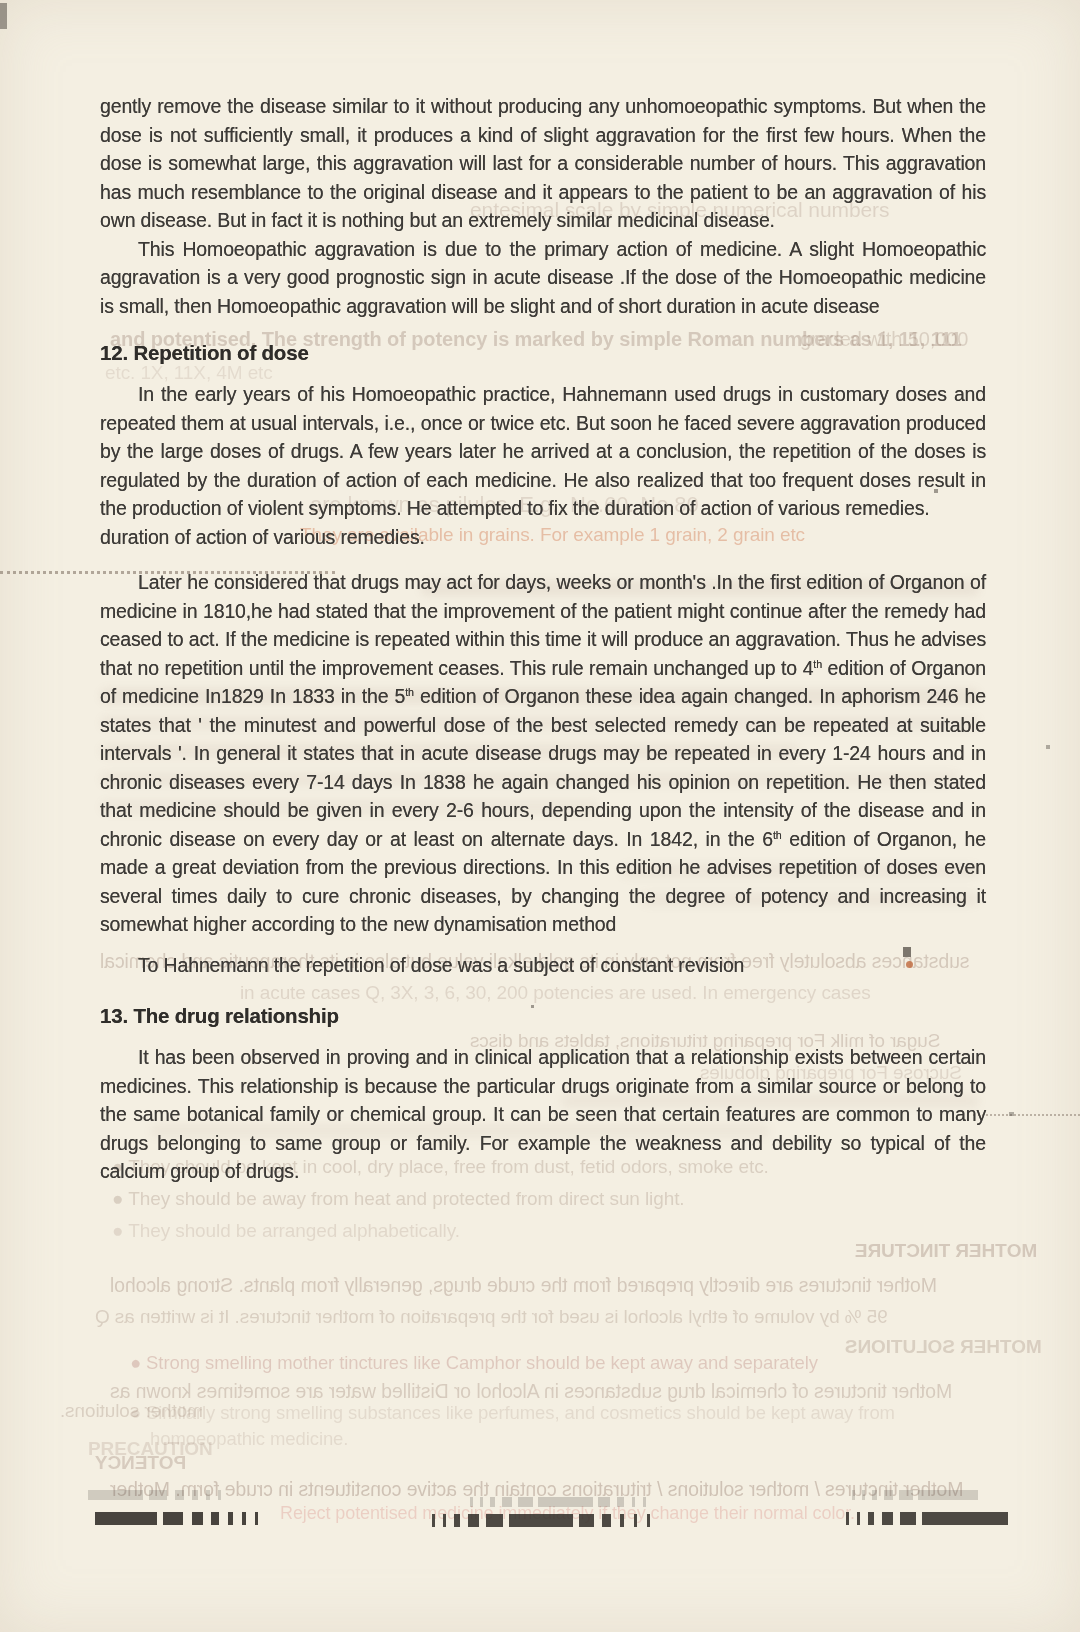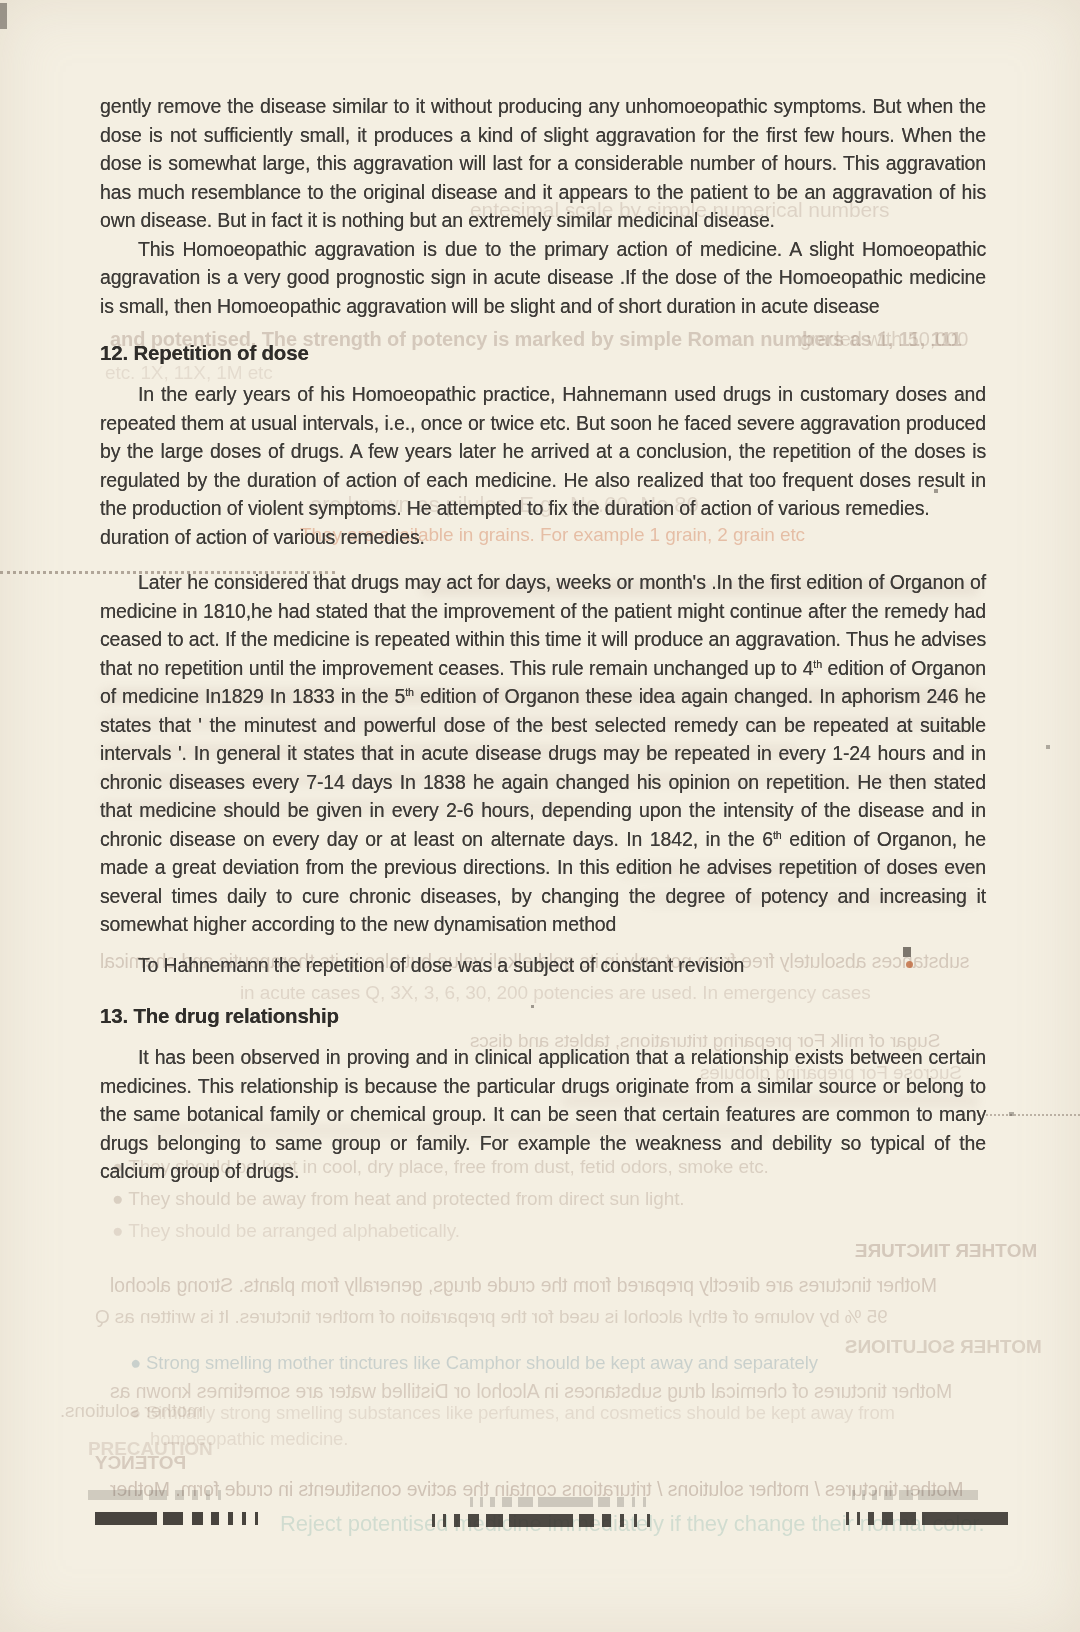--- a/index.html
+++ b/index.html
@@ -65,43 +65,43 @@
 </style>
 </head>
 <body>
 
 <div class="page">
 
   <div class="ghost-layer">
       <div class="ghost" style="left: 470px; top: 198px; font-size: 21px; opacity: 0.22; color: rgb(141, 113, 99);">entesimal scale by simple numerical numbers</div>
       <div class="ghost" style="left: 800px; top: 300px; font-size: 20px; opacity: 0.25; color: rgb(141, 113, 99); margin-top: 28px;">graded with 50,000</div>
       <div class="ghost bold" style="left: 110px; top: 328px; font-size: 20px; opacity: 0.3; color: rgb(141, 113, 99);">and potentised. The strength of potency is marked by simple Roman numbers as 1, 11, 111</div>
-      <div class="ghost" style="left: 105px; top: 362px; font-size: 19px; opacity: 0.15; color: rgb(141, 113, 99);">etc. 1X, 11X, 1M etc</div>
+      <div class="ghost" style="left: 105px; top: 362px; font-size: 19px; opacity: 0.15; color: rgb(141, 113, 99);">etc. 1X, 11X, 4M etc</div>
       <div class="ghost" style="left: 310px; top: 492px; font-size: 22px; opacity: 0.2; color: rgb(141, 113, 99);">are known as pilules. E.g., No.60. No.80</div>
       <div class="ghost" style="left: 300px; top: 524px; font-size: 19px; opacity: 0.28; color: #c2410c;">They are available in grains. For example 1 grain, 2 grain etc</div>
       <div class="ghost mirrored" style="left: 100px; top: 950px; font-size: 19.5px; opacity: 0.3; color: rgb(141, 113, 99);">substances absolutely free from not only in its gold alkali value but also in its therapeutic and chemical</div>
       <div class="ghost" style="left: 240px; top: 982px; font-size: 19px; opacity: 0.2; color: rgb(141, 113, 99);">in acute cases Q, 3X, 3, 6, 30, 200 potencies are used. In emergency cases</div>
       <div class="ghost mirrored" style="left: 470px; top: 1030px; font-size: 19px; opacity: 0.28; color: rgb(141, 113, 99);">Sugar of milk      For preparing triturations, tablets and discs</div>
       <div class="ghost mirrored" style="left: 700px; top: 1062px; font-size: 19px; opacity: 0.2; color: rgb(141, 113, 99);">Sucrose      For preparing globules</div>
       <div class="ghost" style="left: 112px; top: 1156px; font-size: 19px; opacity: 0.25; color: rgb(141, 113, 99);">●   They should be kept in cool, dry place, free from dust, fetid odors, smoke etc.</div>
       <div class="ghost" style="left: 112px; top: 1188px; font-size: 19px; opacity: 0.25; color: rgb(141, 113, 99);">●   They should be away from heat and protected from direct sun light.</div>
       <div class="ghost" style="left: 112px; top: 1220px; font-size: 19px; opacity: 0.18; color: rgb(141, 113, 99);">●   They should be arranged alphabetically.</div>
       <div class="ghost mirrored bold" style="left: 855px; top: 1240px; font-size: 19px; opacity: 0.3; color: rgb(141, 113, 99);">MOTHER TINCTURE</div>
       <div class="ghost mirrored" style="left: 110px; top: 1274px; font-size: 19.5px; opacity: 0.3; color: rgb(141, 113, 99);">Mother tinctures are directly prepared from the crude drugs, generally from plants. Strong alcohol</div>
       <div class="ghost mirrored" style="left: 95px; top: 1306px; font-size: 19px; opacity: 0.25; color: rgb(141, 113, 99);">95 % by volume of ethyl alcohol is used for the preparation of mother tinctures. It is written as Q</div>
       <div class="ghost mirrored bold" style="left: 845px; top: 1336px; font-size: 19px; opacity: 0.25; color: rgb(141, 113, 99);">MOTHER SOLUTIONS</div>
-      <div class="ghost" style="left: 130px; top: 1352px; font-size: 18.5px; opacity: 0.18; color: #0c4a6e;">●   Strong smelling mother tinctures like Camphor should be kept away and separately</div>
+      <div class="ghost" style="left: 130px; top: 1352px; font-size: 18.5px; opacity: 0.18; color: #7f1d1d;">●   Strong smelling mother tinctures like Camphor should be kept away and separately</div>
       <div class="ghost mirrored" style="left: 110px; top: 1380px; font-size: 19.5px; opacity: 0.28; color: rgb(141, 113, 99);">Mother tinctures of chemical drug substances in Alcohol or Distilled water are sometimes known as</div>
       <div class="ghost" style="left: 130px; top: 1402px; font-size: 18.5px; opacity: 0.16; color: rgb(141, 113, 99);">●   Similarly strong smelling substances like perfumes, and cosmetics should be kept away from</div>
       <div class="ghost mirrored" style="left: 60px; top: 1400px; font-size: 19px; opacity: 0.25; color: rgb(141, 113, 99);">mother solutions.</div>
       <div class="ghost" style="left: 150px; top: 1428px; font-size: 18.5px; opacity: 0.16; color: rgb(141, 113, 99);">homoeopathic medicine.</div>
       <div class="ghost bold" style="left: 88px; top: 1438px; font-size: 19px; opacity: 0.18; color: rgb(141, 113, 99);">PRECAUTION</div>
       <div class="ghost mirrored bold" style="left: 95px; top: 1452px; font-size: 19px; opacity: 0.28; color: rgb(141, 113, 99);">POTENCY</div>
       <div class="ghost mirrored" style="left: 110px; top: 1478px; font-size: 19.5px; opacity: 0.35; color: rgb(141, 113, 99);">Mother tinctures / mother solutions / triturations contain the active constituents in crude form. Mother</div>
-      <div class="ghost" style="left: 280px; top: 1503px; font-size: 22px; opacity: 0.15; color: #0f766e; margin-top: 8px;">Reject potentised medicine immediately if they change their normal color.</div>
+      <div class="ghost" style="left: 280px; top: 1503px; font-size: 18px; opacity: 0.15; color: #b91c1c;">Reject potentised medicine immediately if they change their normal color.</div>
       <div class="smudge" style="left: 420px; top: 580px; width: 560px; height: 16px; opacity: 0.1;"></div>
       <div class="smudge" style="left: 100px; top: 688px; width: 880px; height: 16px; opacity: 0.1;"></div>
       <div class="smudge" style="left: 100px; top: 716px; width: 880px; height: 14px; opacity: 0.08;"></div>
       <div class="smudge" style="left: 100px; top: 744px; width: 700px; height: 14px; opacity: 0.09;"></div>
       <div class="smudge" style="left: 100px; top: 772px; width: 860px; height: 14px; opacity: 0.08;"></div>
       <div class="smudge" style="left: 100px; top: 800px; width: 500px; height: 14px; opacity: 0.07;"></div>
       <div class="smudge" style="left: 620px; top: 864px; width: 360px; height: 14px; opacity: 0.08;"></div>
       <div class="smudge" style="left: 640px; top: 892px; width: 340px; height: 14px; opacity: 0.08;"></div>
       <div class="smudge" style="left: 560px; top: 1094px; width: 420px; height: 14px; opacity: 0.08;"></div>
       <div class="smudge" style="left: 150px; top: 1124px; width: 620px; height: 14px; opacity: 0.07;"></div>

